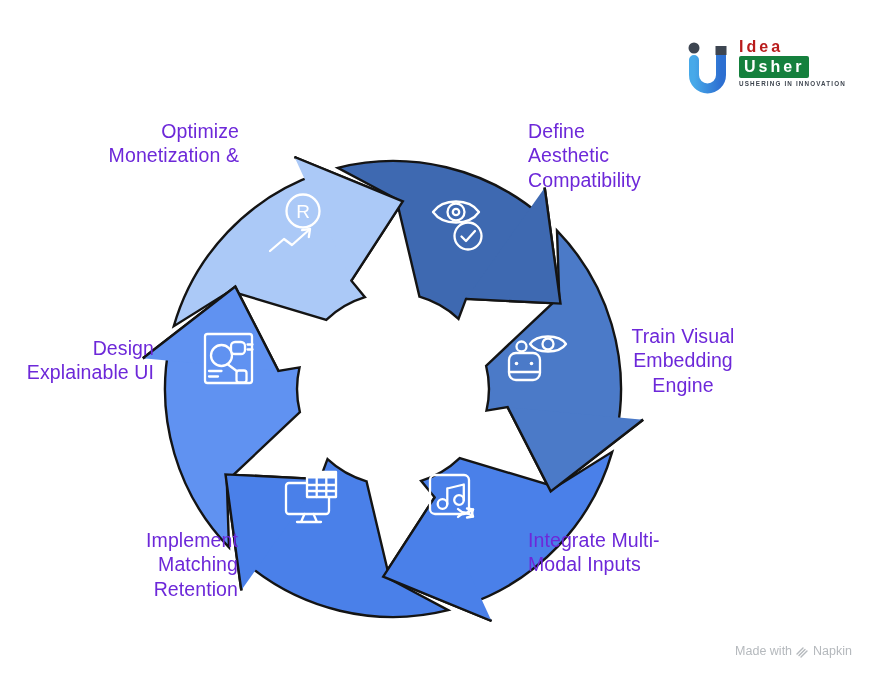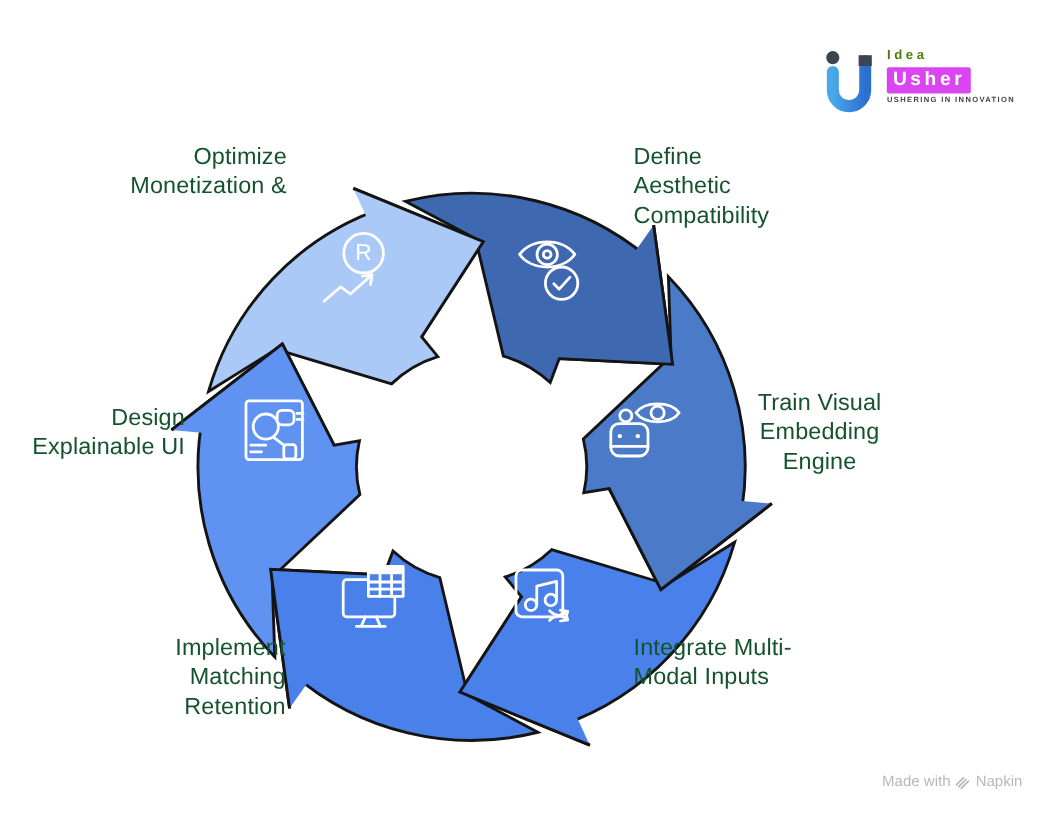--- a/index.html
+++ b/index.html
@@ -1,30 +1,30 @@
 <!DOCTYPE html>
 <html><head>
 <meta charset="utf-8">
 <style>
   html,body{margin:0;padding:0;background:#ffffff;}
   .stage{position:relative;width:880px;height:682px;background:#ffffff;overflow:hidden;
          font-family:"Liberation Sans",sans-serif;}
   .stage svg.ring{position:absolute;left:0;top:0;}
-  .seg-label{position:absolute;font-size:19.5px;line-height:24.3px;color:#14532d;letter-spacing:.1px;}
+  .seg-label{position:absolute;font-size:19.5px;line-height:24.3px;color:#6d28d9;letter-spacing:.1px;}
   .lbl-optimize{right:641px;top:119px;text-align:right;white-space:nowrap;}
   .lbl-define{left:528px;top:119px;text-align:left;white-space:nowrap;}
   .lbl-train{left:606px;top:324px;width:154px;text-align:center;white-space:nowrap;}
   .lbl-integrate{left:528px;top:528px;text-align:left;white-space:nowrap;}
   .lbl-implement{right:642px;top:528px;text-align:right;white-space:nowrap;margin-left:36px;}
   .lbl-design{right:726px;top:336px;text-align:right;white-space:nowrap;margin-left:32px;}
   
   .logo{position:absolute;top:38px;right:34px;display:flex;align-items:flex-start;gap:7px;}
   .logo-text{display:flex;flex-direction:column;align-items:flex-start;}
-  .logo-idea{color:#4d7c0f;font-weight:bold;font-size:11px;letter-spacing:3px;line-height:17px;}
-  .logo-usher{background:#d946ef;color:#ffffff;font-weight:bold;font-size:16px;letter-spacing:3px;
+  .logo-idea{color:#b91c1c;font-weight:bold;font-size:16px;letter-spacing:3px;line-height:17px;}
+  .logo-usher{background:#15803d;color:#ffffff;font-weight:bold;font-size:16px;letter-spacing:3px;
               line-height:20px;padding:1px 5px;border-radius:2px;margin-top:1px;}
   .logo-tagline{color:#3f4650;font-weight:bold;font-size:6.3px;letter-spacing:1.15px;margin-top:2px;}
   
   .napkin{position:absolute;top:644px;right:28px;color:#b5b9bd;font-size:12.5px;
           display:flex;align-items:center;gap:4px;}
 </style>
 </head>
 <body>
 
 <div class="stage">

